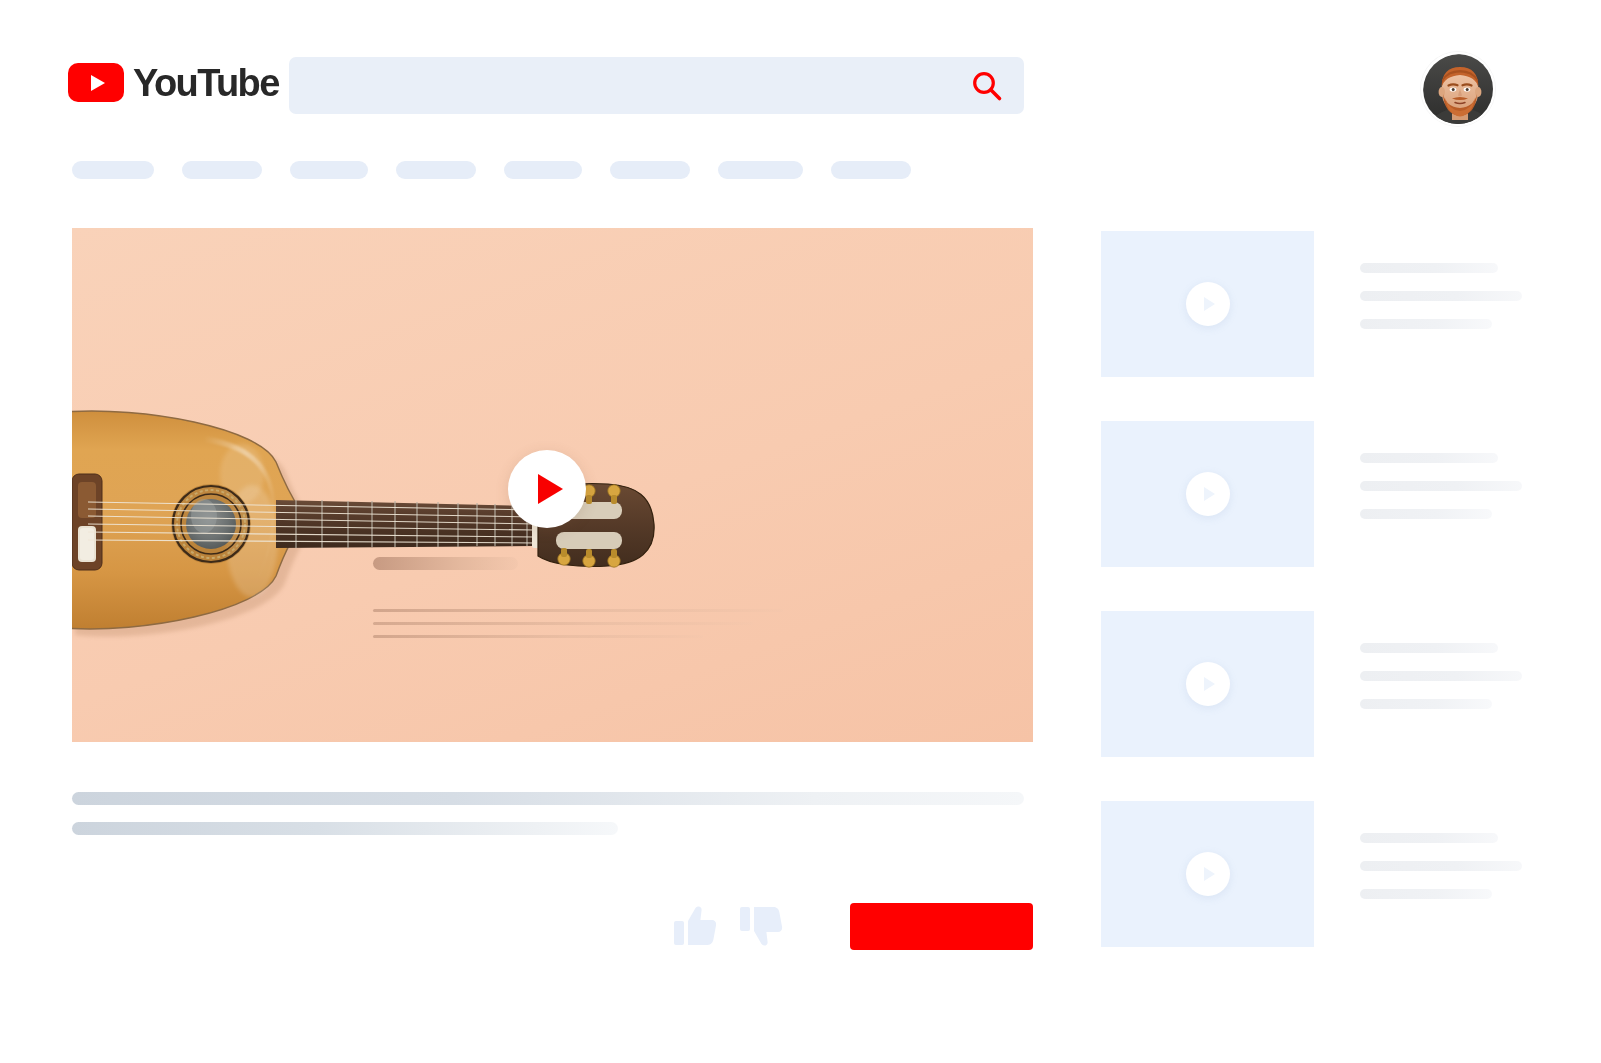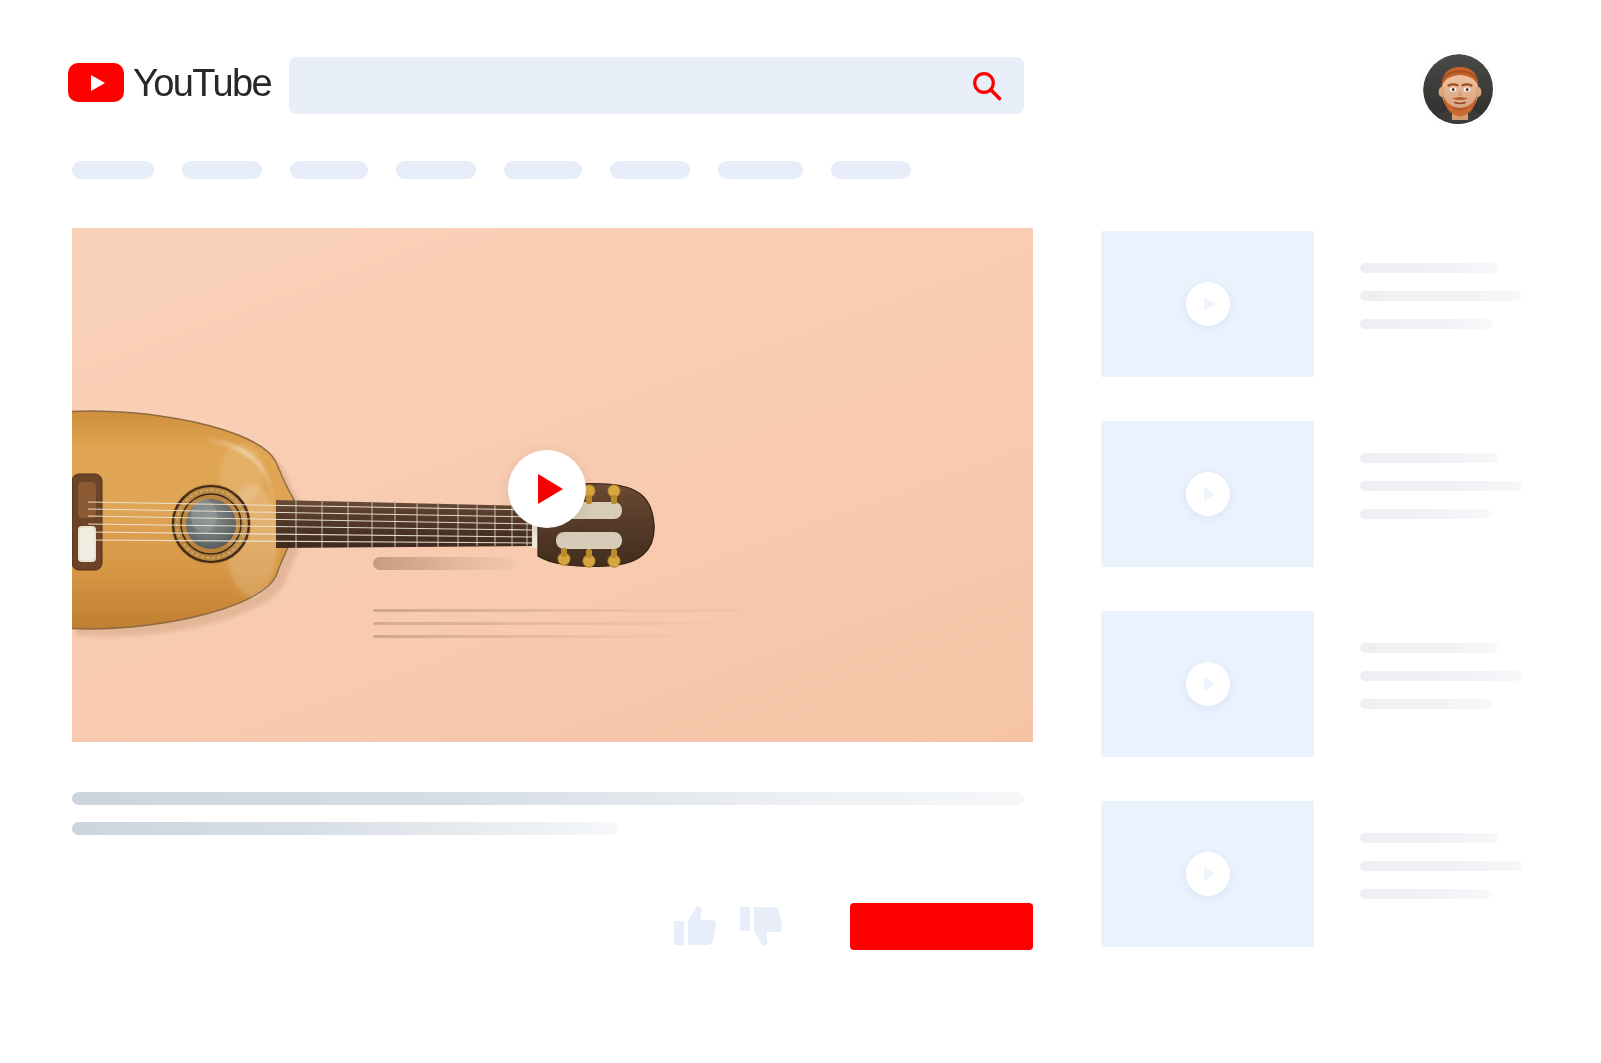--- a/index.html
+++ b/index.html
@@ -42,21 +42,21 @@
   .logo-badge .tri {
     width: 0; height: 0;
     border-left: 14px solid #ffffff;
     border-top: 8.5px solid transparent;
     border-bottom: 8.5px solid transparent;
     margin-left: 3px;
   }
   .logo-word {
     font-family: "Liberation Sans", sans-serif;
     font-size: 38px;
-    font-weight: normal;
+    font-weight: bold;
     letter-spacing: -1.6px;
     color: #282828;
     line-height: 1;
   }
 
   .searchbar {
     position: absolute;
     left: 289px; top: 57px;
     width: 735px; height: 57px;
     background: #e9eff8;

